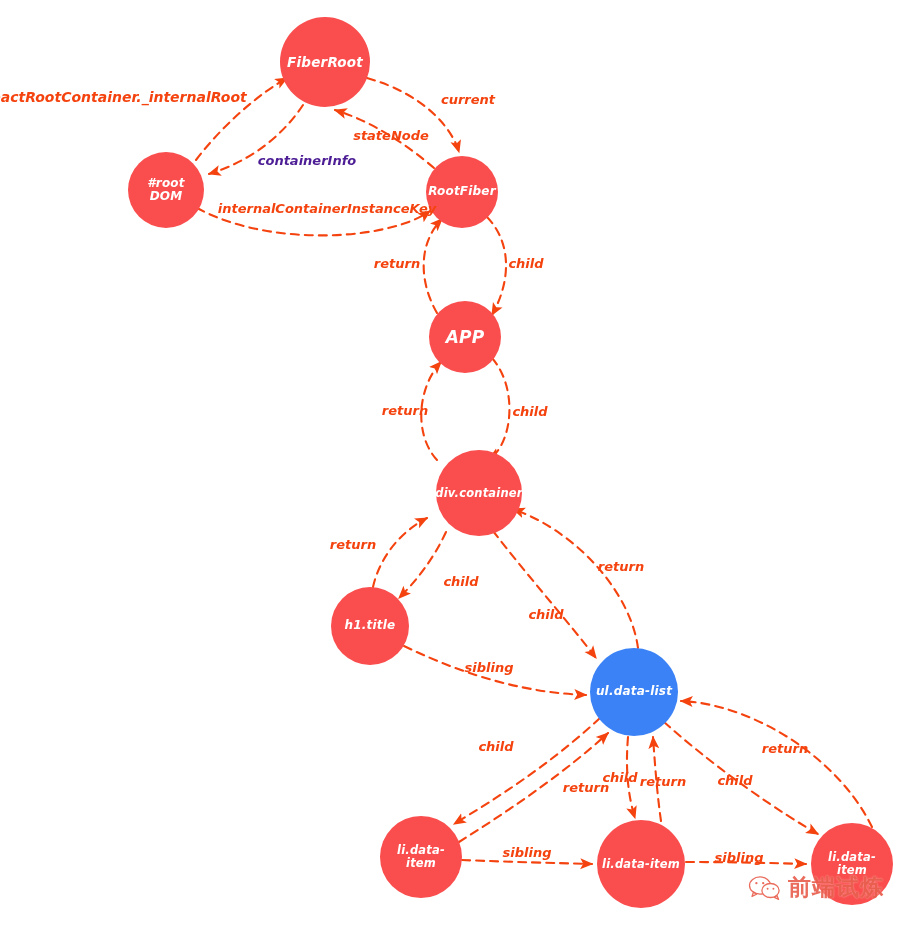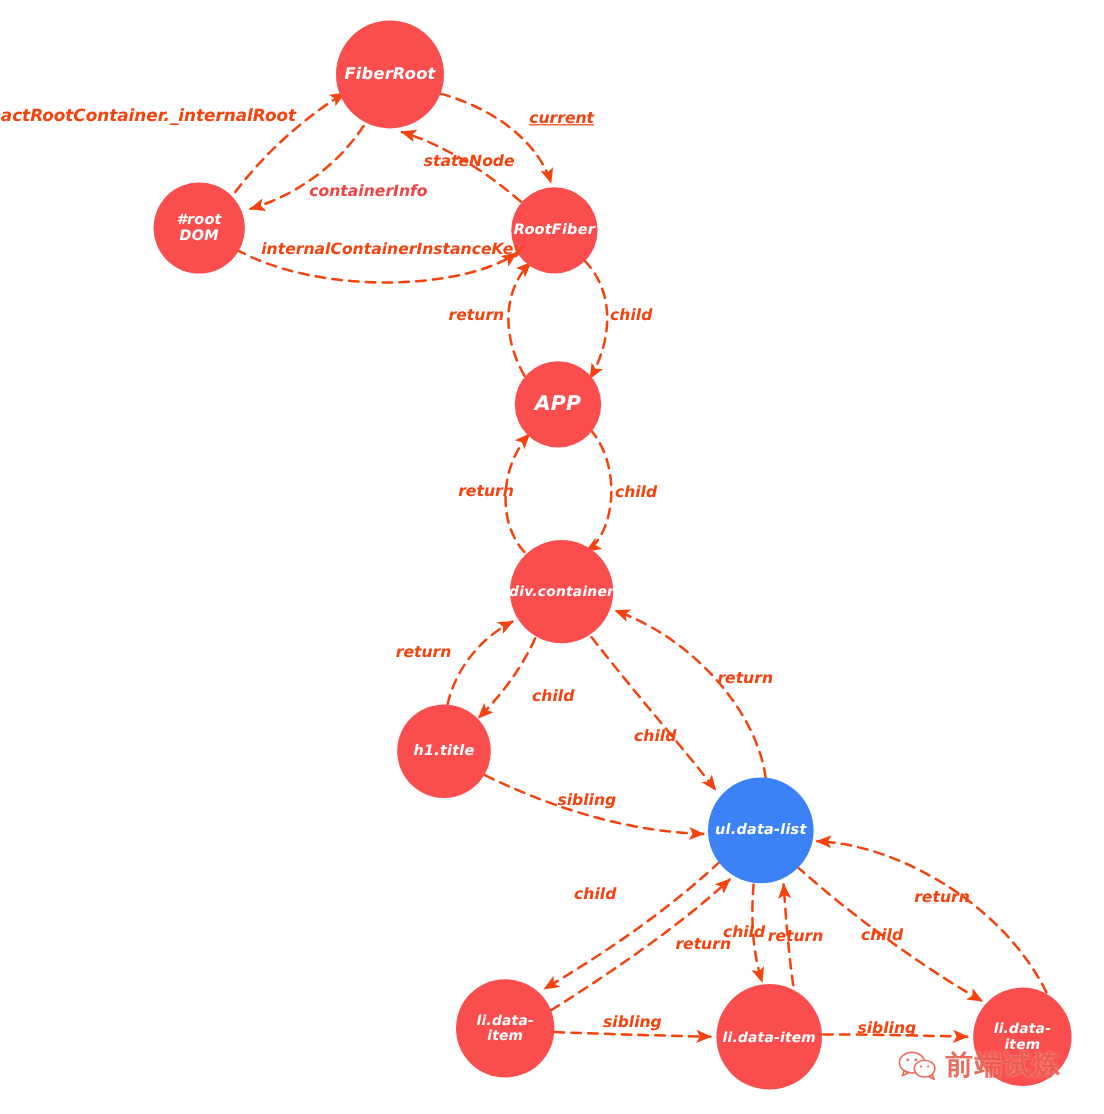--- a/index.html
+++ b/index.html
@@ -84,44 +84,44 @@
       </div>
       <div class="node" style="left: 128px; top: 152px; width: 76px; height: 76px; font-size: 12px; background: rgb(250, 77, 77); color: rgb(255, 255, 255);">
         <span>#root DOM</span>
       </div>
       <div class="node" style="left: 426px; top: 156px; width: 72px; height: 72px; font-size: 12px; background: rgb(250, 77, 77); color: rgb(255, 255, 255);">
         <span>RootFiber</span>
       </div>
       <div class="node" style="left: 429px; top: 301px; width: 72px; height: 72px; font-size: 17px; background: rgb(250, 77, 77); color: rgb(255, 255, 255);">
         <span>APP</span>
       </div>
-      <div class="node" style="left: 425px; top: 450px; width: 86px; height: 86px; font-size: 11.5px; background: rgb(250, 77, 77); color: rgb(255, 255, 255);">
+      <div class="node" style="left: 436px; top: 450px; width: 86px; height: 86px; font-size: 11.5px; background: rgb(250, 77, 77); color: rgb(255, 255, 255);">
         <span>div.container</span>
       </div>
       <div class="node" style="left: 331px; top: 587px; width: 78px; height: 78px; font-size: 12px; background: rgb(250, 77, 77); color: rgb(255, 255, 255);">
         <span>h1.title</span>
       </div>
       <div class="node" style="left: 590px; top: 648px; width: 88px; height: 88px; font-size: 12px; background: #3b82f6; color: rgb(255, 255, 255);">
         <span>ul.data-list</span>
       </div>
       <div class="node" style="left: 380px; top: 816px; width: 82px; height: 82px; font-size: 11.5px; background: rgb(250, 77, 77); color: rgb(255, 255, 255);">
         <span>li.data-item</span>
       </div>
       <div class="node" style="left: 597px; top: 820px; width: 88px; height: 88px; font-size: 11.5px; background: rgb(250, 77, 77); color: rgb(255, 255, 255);">
         <span>li.data-item</span>
       </div>
       <div class="node" style="left: 811px; top: 823px; width: 82px; height: 82px; font-size: 11.5px; background: rgb(250, 77, 77); color: rgb(255, 255, 255);">
         <span>li.data-item</span>
       </div>
     </div>
   <div id="labels-layer">
       <div class="edge-label big" style="left: 112px; top: 97px; color: rgb(244, 67, 15);">_reactRootContainer._internalRoot</div>
-      <div class="edge-label" style="left: 468px; top: 99px; color: rgb(244, 67, 15); text-decoration: underline;">current</div>
+      <div class="edge-label" style="left: 468px; top: 99px; color: rgb(244, 67, 15);">current</div>
       <div class="edge-label" style="left: 391px; top: 135px; color: rgb(244, 67, 15);">stateNode</div>
-      <div class="edge-label" style="left: 307px; top: 160px; color: #ef4444;">containerInfo</div>
+      <div class="edge-label" style="left: 307px; top: 160px; color: #4c1d95;">containerInfo</div>
       <div class="edge-label" style="left: 327px; top: 208px; color: rgb(244, 67, 15);">internalContainerInstanceKey</div>
       <div class="edge-label" style="left: 526px; top: 263px; color: rgb(244, 67, 15);">child</div>
       <div class="edge-label" style="left: 397px; top: 263px; color: rgb(244, 67, 15);">return</div>
       <div class="edge-label" style="left: 530px; top: 411px; color: rgb(244, 67, 15);">child</div>
       <div class="edge-label" style="left: 405px; top: 410px; color: rgb(244, 67, 15);">return</div>
       <div class="edge-label" style="left: 461px; top: 581px; color: rgb(244, 67, 15);">child</div>
       <div class="edge-label" style="left: 353px; top: 544px; color: rgb(244, 67, 15);">return</div>
       <div class="edge-label" style="left: 546px; top: 614px; color: rgb(244, 67, 15);">child</div>
       <div class="edge-label" style="left: 621px; top: 566px; color: rgb(244, 67, 15);">return</div>
       <div class="edge-label" style="left: 489px; top: 667px; color: rgb(244, 67, 15);">sibling</div>

